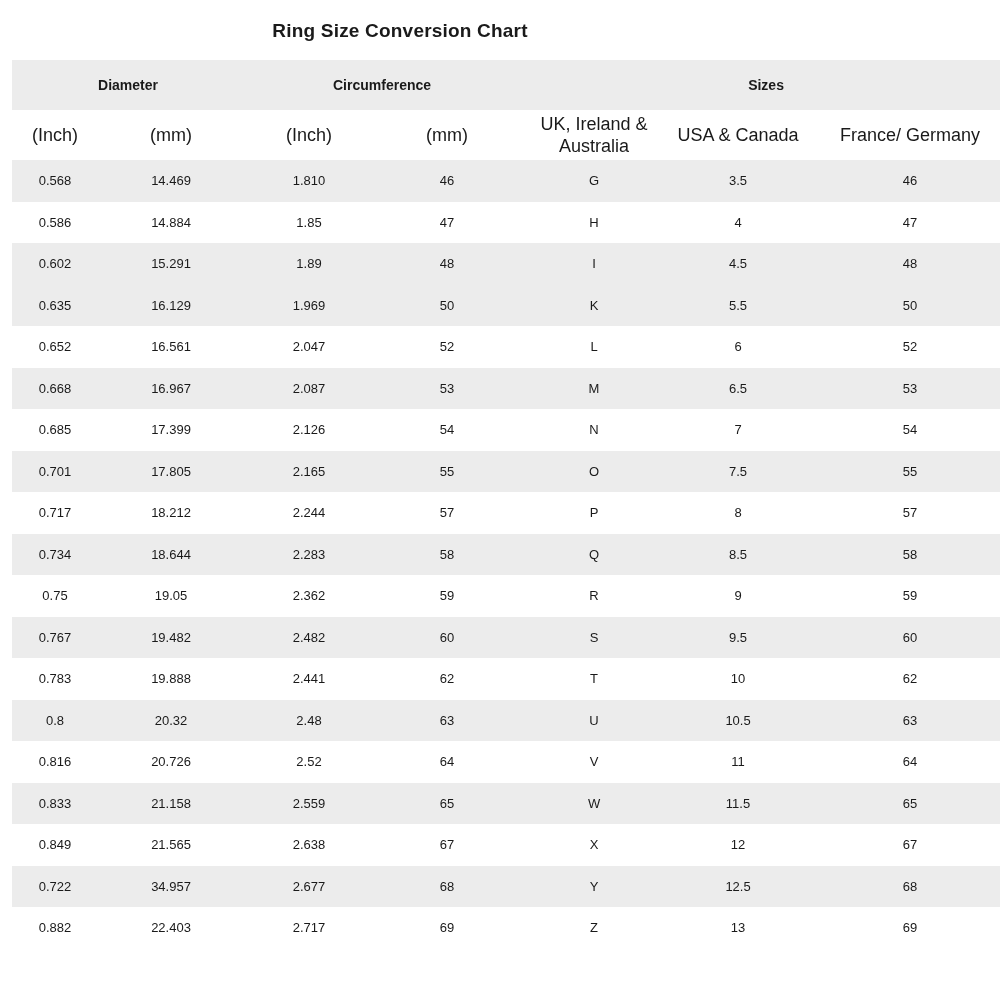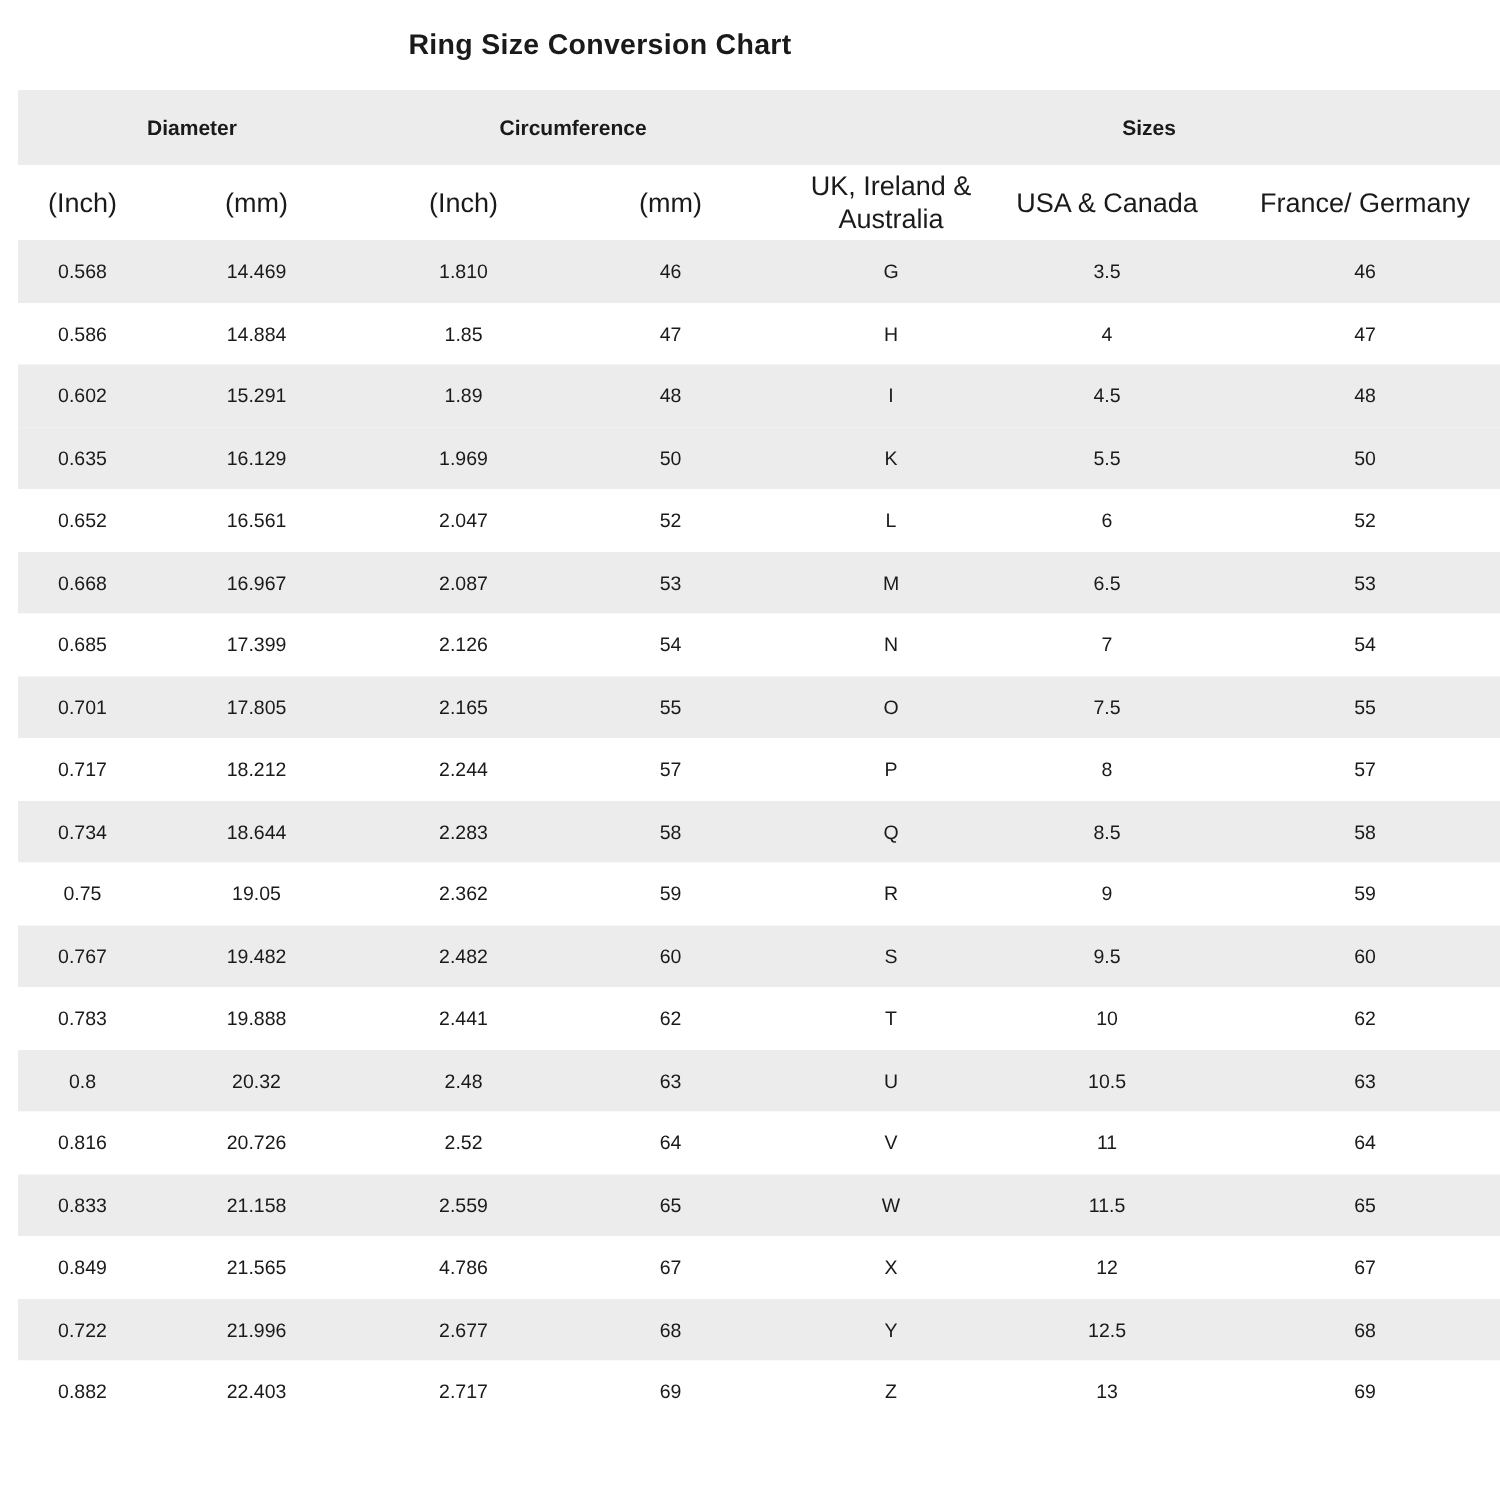--- a/index.html
+++ b/index.html
@@ -249,29 +249,29 @@
         <td>21.158</td>
         <td>2.559</td>
         <td>65</td>
         <td>W</td>
         <td>11.5</td>
         <td>65</td>
       </tr>
       <tr class="data-row plain">
         <td>0.849</td>
         <td>21.565</td>
-        <td>4.786</td>
+        <td>2.638</td>
         <td>67</td>
         <td>X</td>
         <td>12</td>
         <td>67</td>
       </tr>
       <tr class="data-row shade">
         <td>0.722</td>
-        <td>21.996</td>
+        <td>34.957</td>
         <td>2.677</td>
         <td>68</td>
         <td>Y</td>
         <td>12.5</td>
         <td>68</td>
       </tr>
       <tr class="data-row plain">
         <td>0.882</td>
         <td>22.403</td>
         <td>2.717</td>

